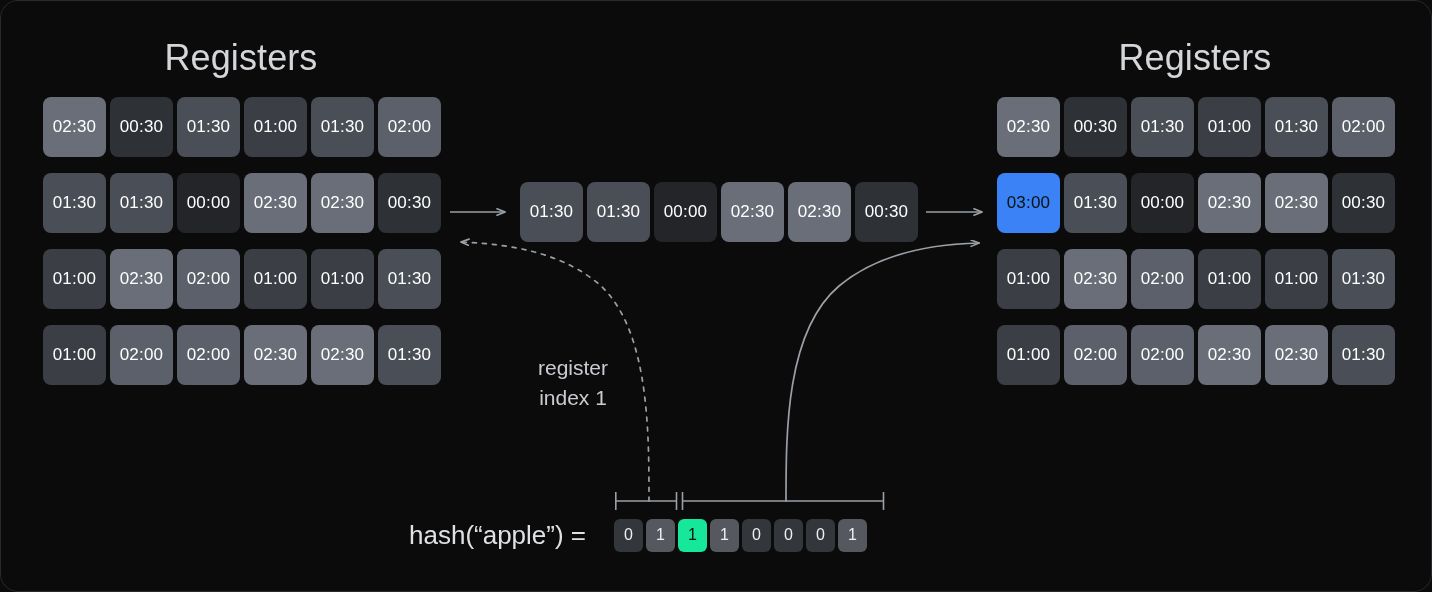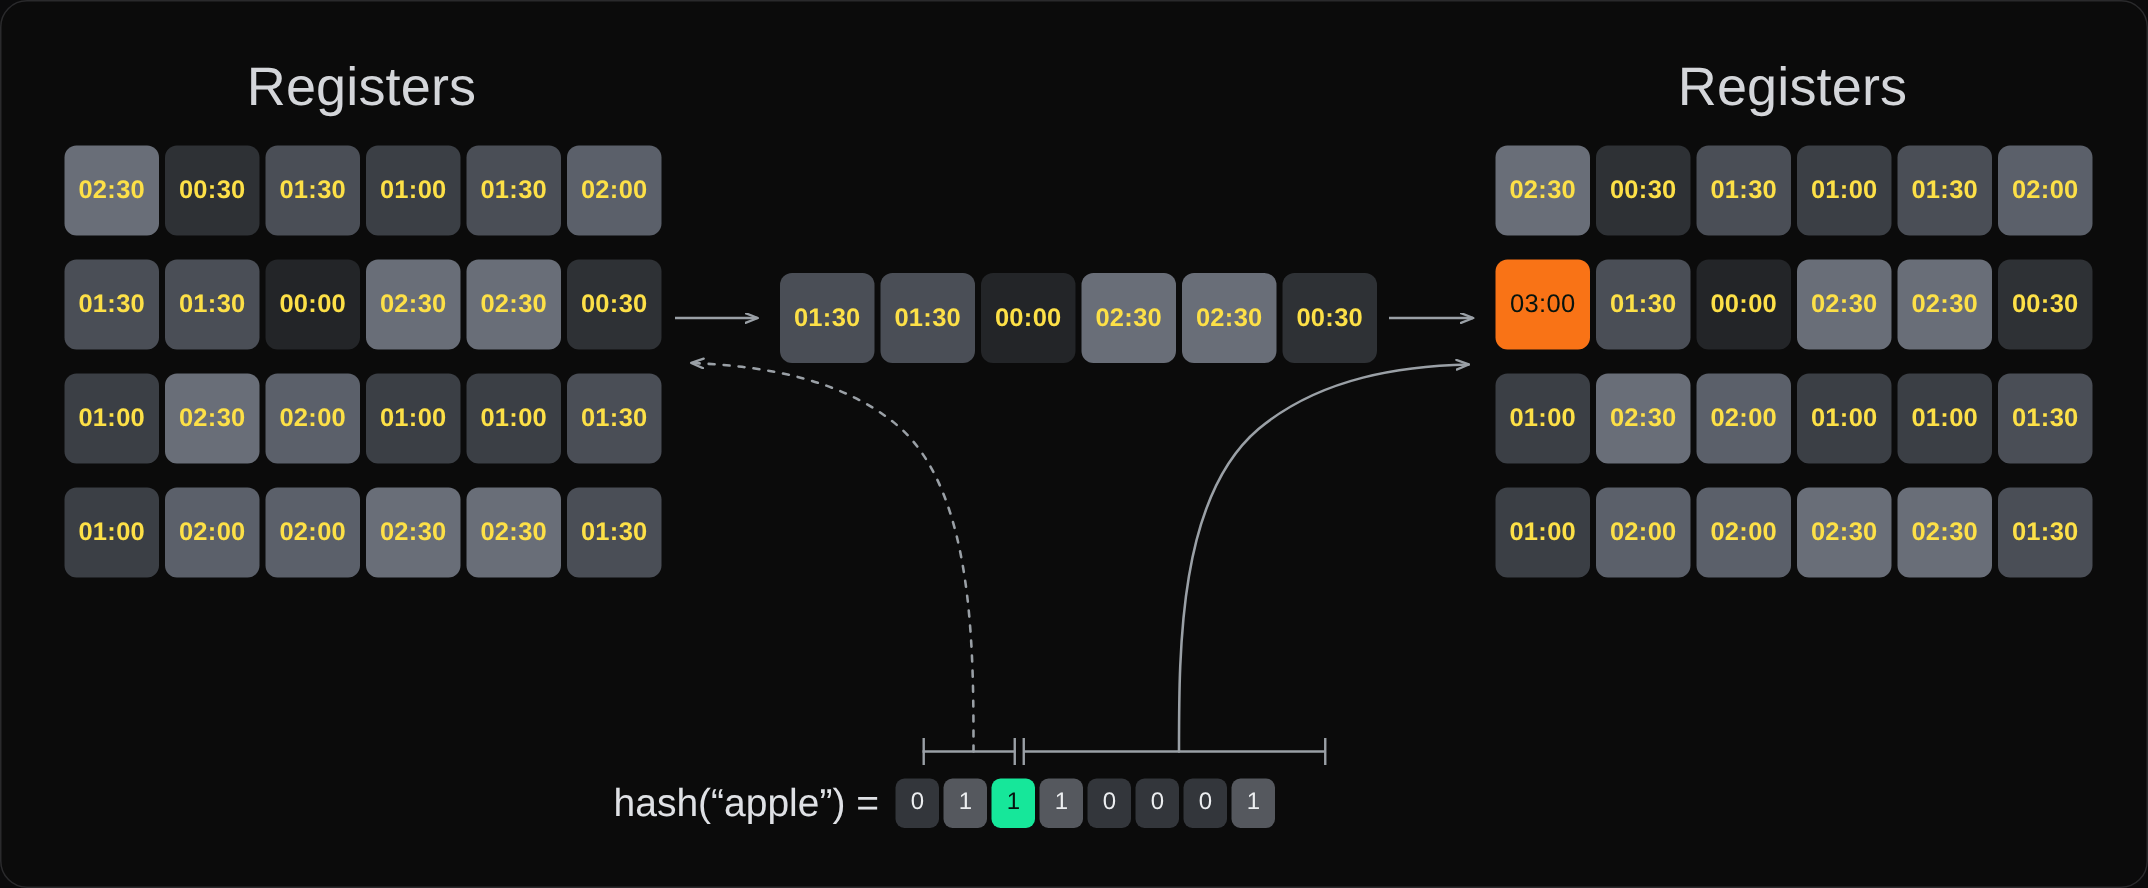--- a/index.html
+++ b/index.html
@@ -26,25 +26,24 @@
     font-size:36px;
     letter-spacing:.1px;
     line-height:34px;
   }
   .grid{position:absolute;top:56px;left:0;}
   .row{display:flex;gap:4px;margin-bottom:16px;}
   .cell{
     width:63px;height:60px;
     border-radius:8px;
     display:flex;align-items:center;justify-content:center;
-    color:#fde047;
+    color:#ffffff;
     font-size:17px;
     letter-spacing:.2px;
     box-sizing:border-box;
-    font-weight:bold;
   }
   .cell.hl{color:#07130e;font-weight:400;}
 
   
   .midrow{
     position:absolute;
     left:519px;top:181px;
     display:flex;gap:4px;
   }
 
@@ -62,21 +61,21 @@
     line-height:30px;
     text-align:center;
     white-space:pre-line;
   }
   #cap-index{left:492px;top:352px;width:160px;}
   #cap-data{left:778px;top:352px;width:160px;}
 
   
   #hashline{
     position:absolute;left:408px;top:513px;
-    display:flex;align-items:center;gap:11px;
+    display:flex;align-items:center;gap:28px;
   }
   #hash-label{
     color:#dfe1e5;
     font-size:26px;
     line-height:42px;
     white-space:nowrap;
   }
   .bits{display:flex;gap:3px;}
   .bit{
     width:29px;height:33px;
@@ -147,21 +146,21 @@
     <div class="grid" id="right-grid">
         <div class="row">
           <div class="cell" style="background: rgb(105, 110, 120);">02:30</div>
           <div class="cell" style="background: rgb(46, 49, 53);">00:30</div>
           <div class="cell" style="background: rgb(74, 78, 86);">01:30</div>
           <div class="cell" style="background: rgb(59, 63, 69);">01:00</div>
           <div class="cell" style="background: rgb(74, 78, 86);">01:30</div>
           <div class="cell" style="background: rgb(91, 96, 106);">02:00</div>
         </div>
         <div class="row">
-          <div class="cell hl" style="background: #f97316;">03:00</div>
+          <div class="cell hl" style="background: #3b82f6;">03:00</div>
           <div class="cell" style="background: rgb(74, 78, 86);">01:30</div>
           <div class="cell" style="background: rgb(35, 37, 40);">00:00</div>
           <div class="cell" style="background: rgb(105, 110, 120);">02:30</div>
           <div class="cell" style="background: rgb(105, 110, 120);">02:30</div>
           <div class="cell" style="background: rgb(46, 49, 53);">00:30</div>
         </div>
         <div class="row">
           <div class="cell" style="background: rgb(59, 63, 69);">01:00</div>
           <div class="cell" style="background: rgb(105, 110, 120);">02:30</div>
           <div class="cell" style="background: rgb(91, 96, 106);">02:00</div>
@@ -212,20 +211,22 @@
       <line x1="675.5" y1="491" x2="675.5" y2="509" stroke="#9aa0a6" stroke-width="1.6"></line>
     </g>
 
     <g>
       <line x1="681" y1="500" x2="883" y2="500" stroke="#9aa0a6" stroke-width="1.6"></line>
       <line x1="681.5" y1="491" x2="681.5" y2="509" stroke="#9aa0a6" stroke-width="1.6"></line>
       <line x1="882.5" y1="491" x2="882.5" y2="509" stroke="#9aa0a6" stroke-width="1.6"></line>
     </g>
   </svg>
 
+  <div class="caption" id="cap-index">register
+index 1</div>
 
   <div id="hashline">
     <span id="hash-label">hash(“apple”) =</span>
     <span class="bits" id="bits">
         <span class="bit b0">0</span>
         <span class="bit b1">1</span>
         <span class="bit hl">1</span>
         <span class="bit b1">1</span>
         <span class="bit b0">0</span>
         <span class="bit b0">0</span>

